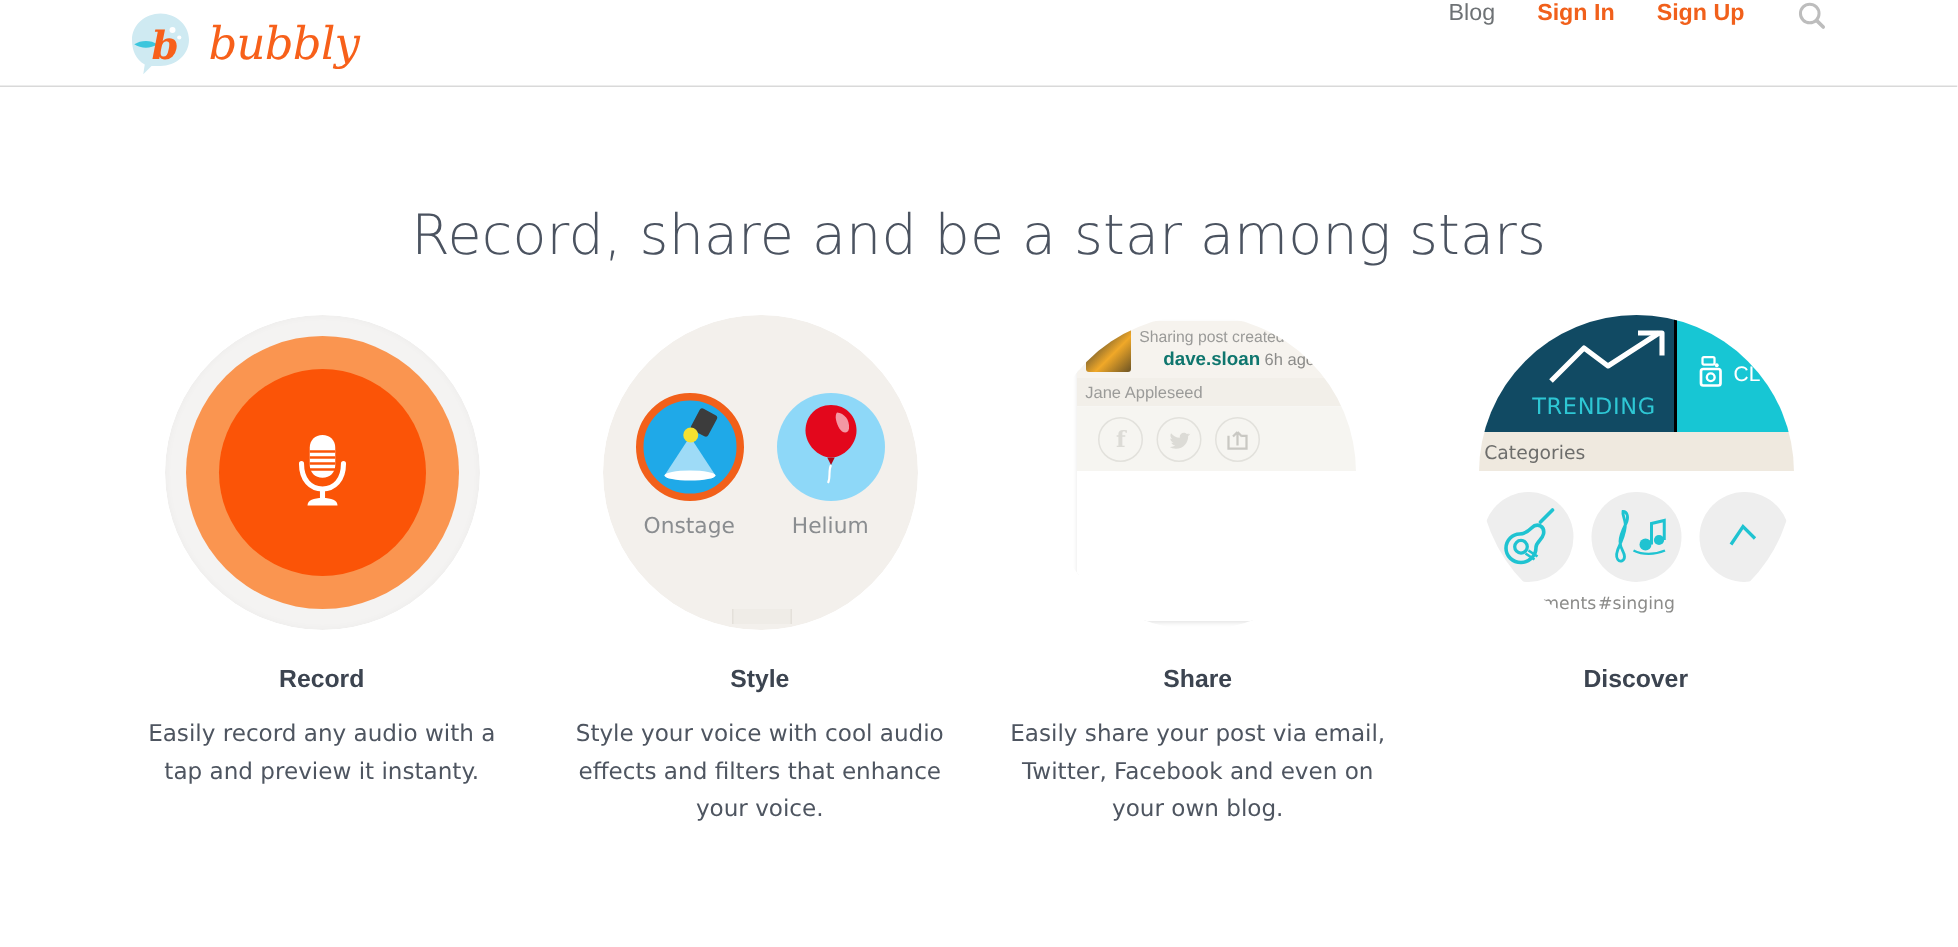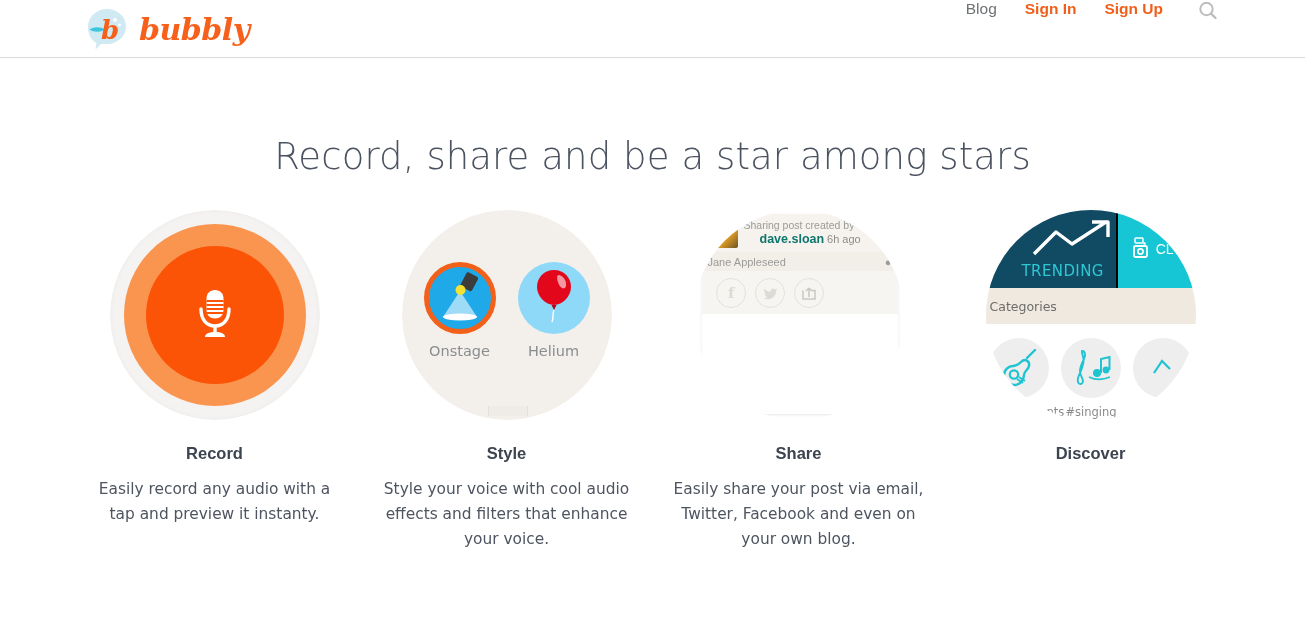--- a/index.html
+++ b/index.html
@@ -22,21 +22,21 @@
     position: absolute; left: 84px; top: 6px;
     display: flex; align-items: center; gap: 9px;
     text-decoration: none;
   }
   .brand-mark {
     position: relative;
     width: 46px; height: 46px;
   }
   .brand-word {
     font-size: 30px;
-    font-weight: bold;
+    font-weight: normal;
     font-style: italic;
     color: #f7601a;
     letter-spacing: -0.5px;
     font-family: "DejaVu Serif", serif;
   }
   .nav {
     position: absolute; right: 86px; top: 0;
     height: 58px;
     display: flex; align-items: flex-start; gap: 28px;
   }
@@ -148,21 +148,21 @@
     position: absolute; left: 86px; bottom: 4px;
     width: 40px; height: 10px;
     background: #efece7;
     border-left: 1px solid #e4e0da;
     border-right: 1px solid #e4e0da;
   }
 
   
   .card {
     position: absolute;
-    left: 8px; top: 4px;
+    left: 24px; top: 4px;
     width: 196px; height: 200px;
     background: #ffffff;
     box-shadow: 0 1px 3px rgba(0,0,0,0.10);
   }
   .card-top {
     height: 38px;
     background: #f6f3ee;
     display: flex; align-items: center; gap: 6px;
     padding: 0 6px;
   }
@@ -258,21 +258,21 @@
   .disc-celeb {
     flex: 1 1 38%;
     background: #17c6d4;
     border-left: 2px solid #000000;
     display: flex; align-items: center; gap: 4px;
     padding-left: 14px;
     color: #ffffff;
     font-size: 14px;
   }
   .disc-catbar {
-    height: 36px;
+    height: 26px;
     background: #efe9df;
     display: flex; align-items: center;
     padding-left: 4px;
     font-size: 12.5px; color: #6d6d6b;
     font-family: "DejaVu Sans", sans-serif;
   }
   .disc-grid {
     display: flex; gap: 7px; padding: 14px 0 0 0;
     justify-content: center;
   }

